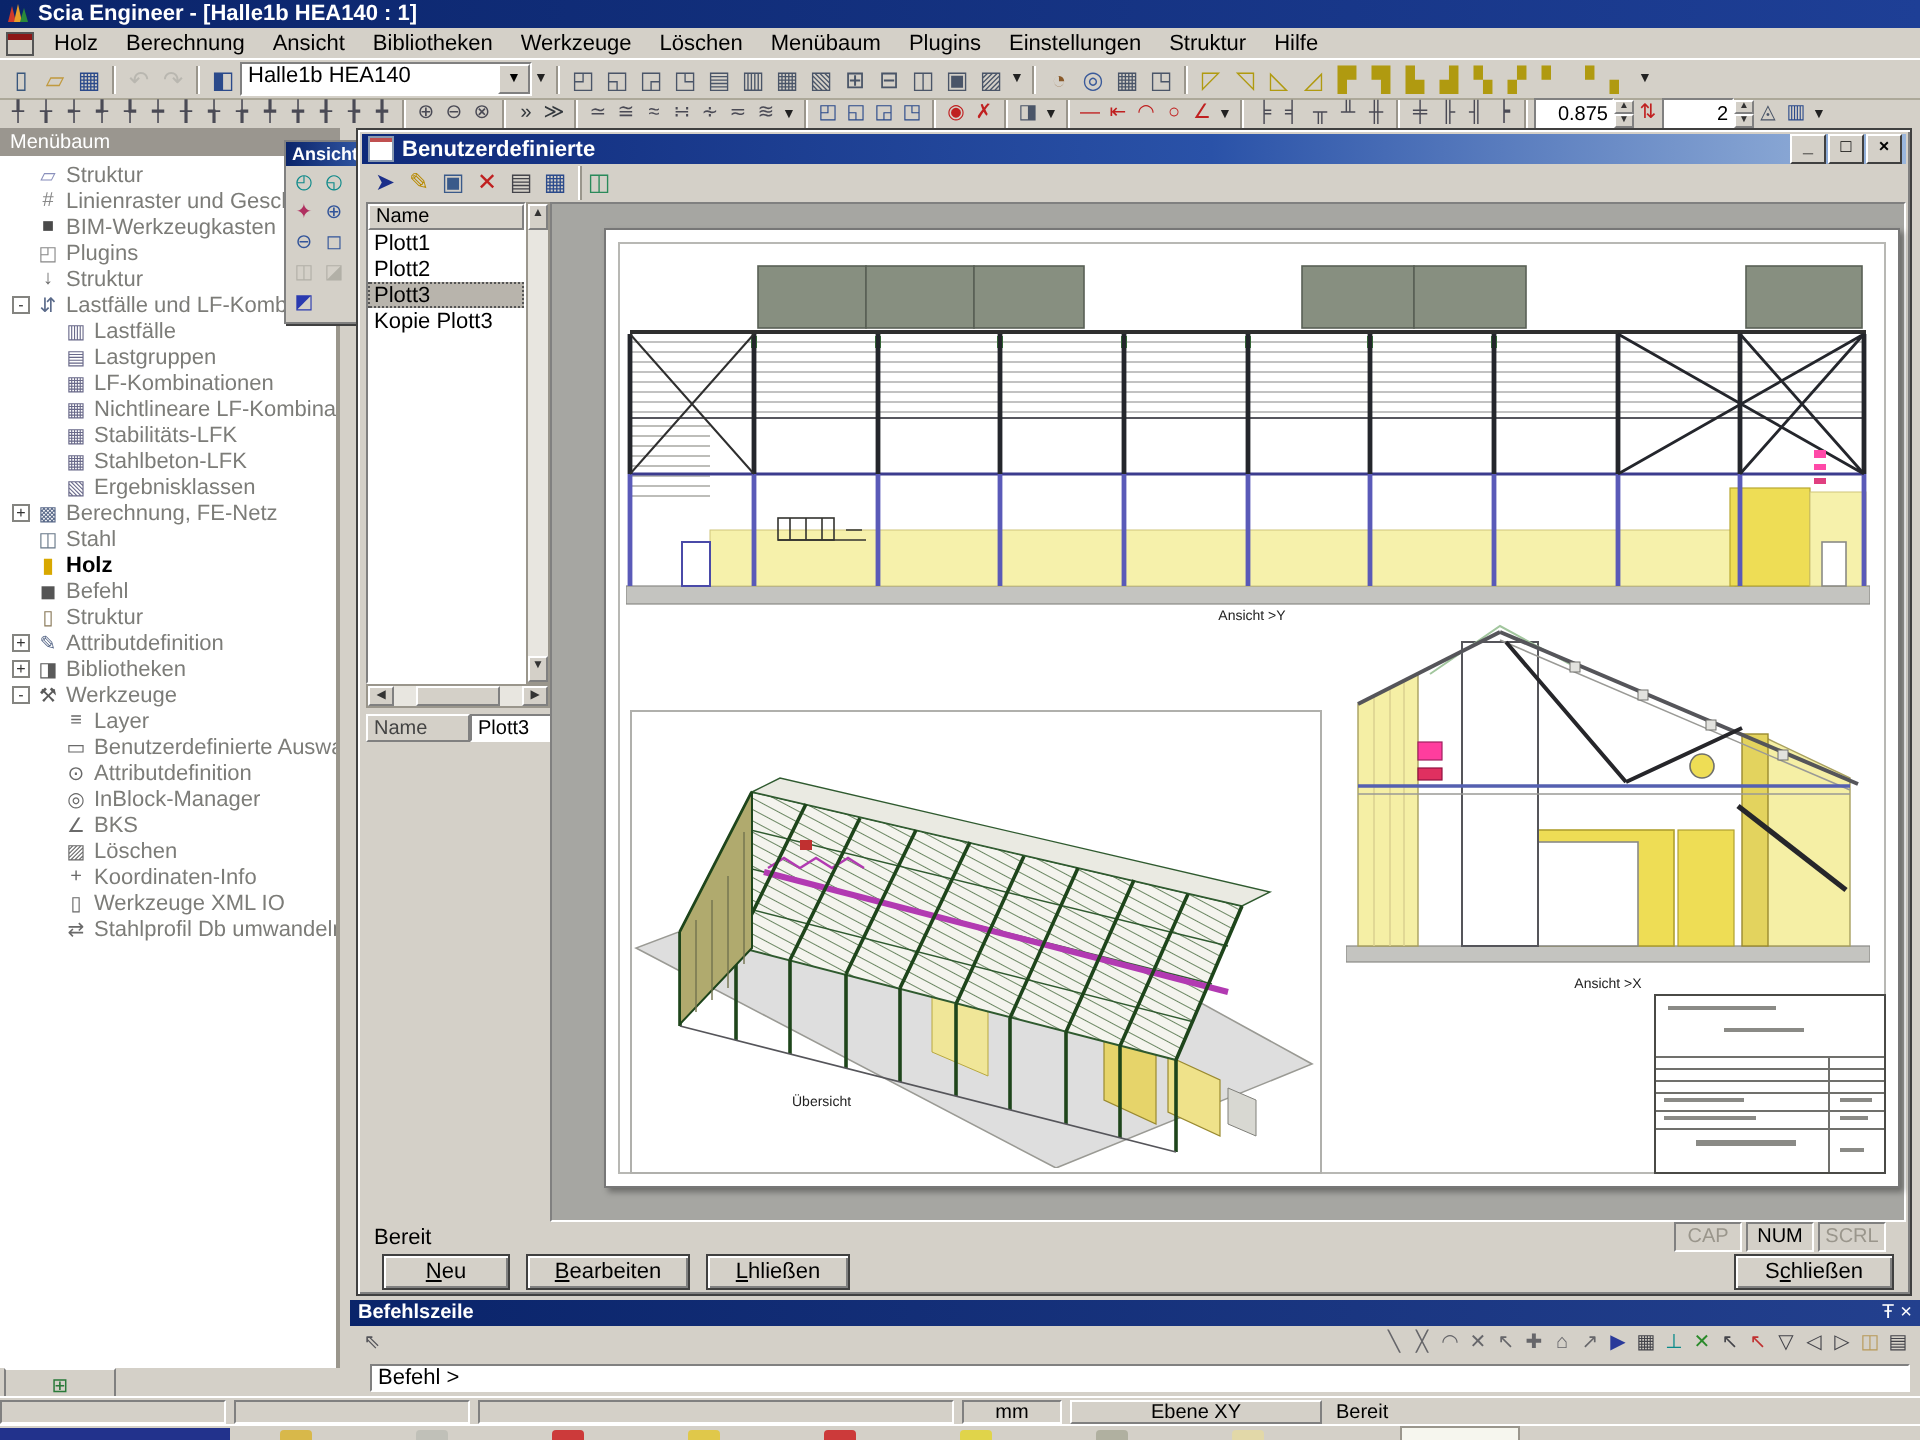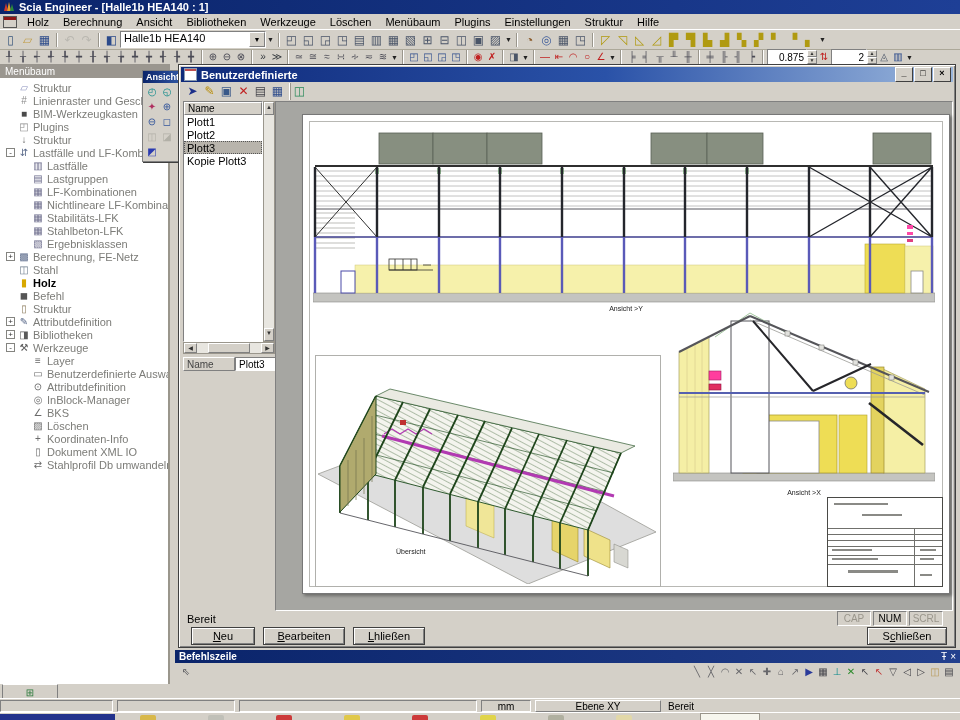--- a/index.html
+++ b/index.html
@@ -532,21 +532,21 @@
       <span class="tind" style="width: 16px;"></span>
       <span class="texp"></span>
       <span class="tico" style="color: rgb(106, 106, 106);">+</span>
       <span>Koordinaten-Info</span>
     </div>
 
     <div class="trow">
       <span class="tind" style="width: 16px;"></span>
       <span class="texp"></span>
       <span class="tico" style="color: rgb(106, 106, 106);">▯</span>
-      <span>Dokument XML IO</span>
+      <span>Werkzeuge XML IO</span>
     </div>
 
     <div class="trow">
       <span class="tind" style="width: 16px;"></span>
       <span class="texp"></span>
       <span class="tico" style="color: rgb(106, 106, 106);">⇄</span>
       <span>Stahlprofil Db umwandeln</span>
     </div>
   </div>
 <div class="r treetab">
@@ -817,20 +817,23 @@
         <span class="ico" style="color: rgb(42, 138, 42);">✕</span>
         <span class="ico" style="color: rgb(68, 68, 74);">↖</span>
         <span class="ico" style="color: rgb(192, 48, 48);">↖</span>
         <span class="ico" style="color: rgb(68, 68, 74);">▽</span>
         <span class="ico" style="color: rgb(68, 68, 74);">◁</span>
         <span class="ico" style="color: rgb(68, 68, 74);">▷</span>
         <span class="ico" style="color: rgb(184, 154, 90);">◫</span>
         <span class="ico" style="color: rgb(68, 68, 74);">▤</span>
       </span>
   </div>
+  <div class="r cmdinput">
+    <span>Befehl &gt;</span>
+  </div>
 </div>
 
 <div class="r sbar">
   <span class="scell" style="left:0;width:113px"></span>
   <span class="scell" style="left:117px;width:118px"></span>
   <span class="scell" style="left:239px;width:238px"></span>
   <span class="scell" style="left:481px;width:50px">
       <span>mm</span>
     </span>
   <span class="scell raised" style="left:535px;width:126px">

